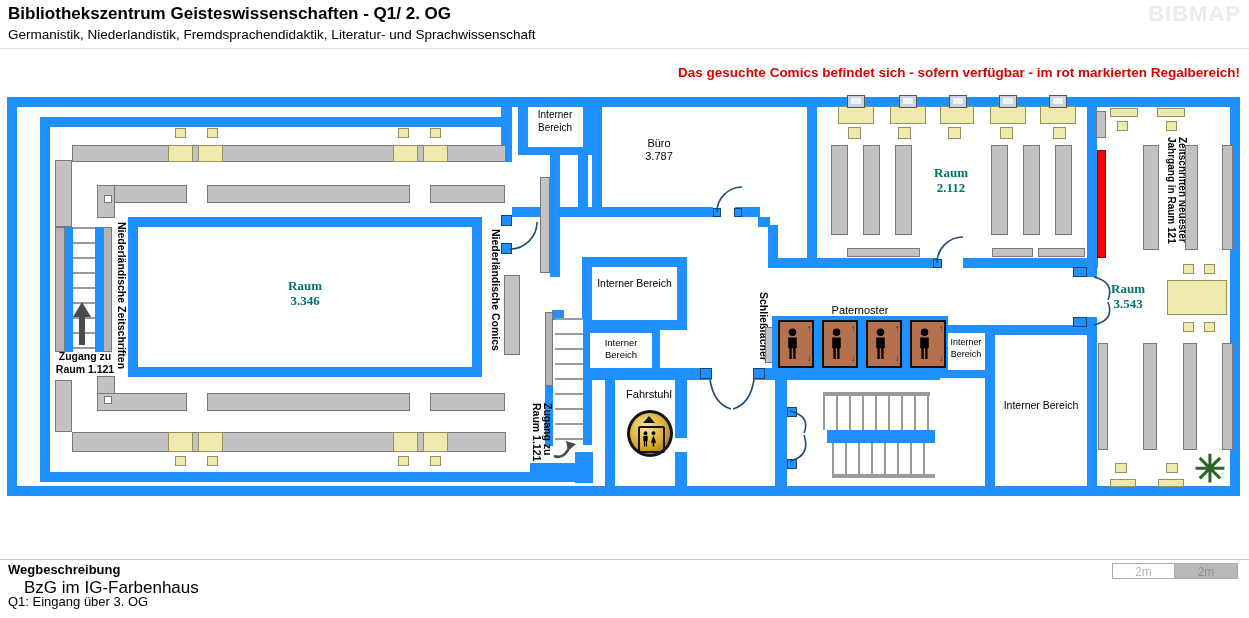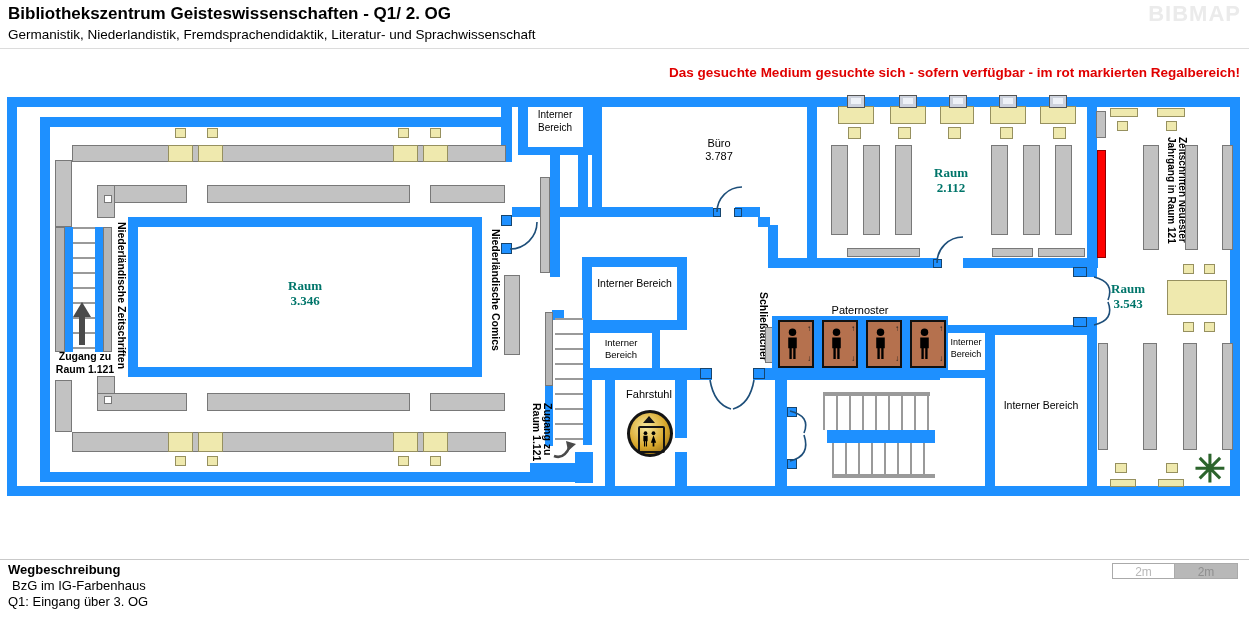--- a/index.html
+++ b/index.html
@@ -36,35 +36,35 @@
   .plant{position:absolute;font-size:38px;line-height:38px;color:#2c642c;font-weight:bold}
   svg.door{position:absolute}
   svg.door path{stroke:#1d4e79;stroke-width:1.6;fill:none}
   .title{position:absolute;left:8px;top:4px;font-size:17px;font-weight:bold;white-space:nowrap}
   .subtitle{position:absolute;left:8px;top:27px;font-size:13.5px;white-space:nowrap}
   .logo{position:absolute;right:8px;top:1px;font-size:22px;font-weight:bold;color:#ebebeb;letter-spacing:1px}
   .notice{position:absolute;right:9px;top:65px;font-size:13.5px;font-weight:bold;color:#e00000;white-space:nowrap}
   .hr1{position:absolute;left:0;top:48px;width:1249px;height:1px;background:#dcdcdc}
   .hr2{position:absolute;left:0;top:559px;width:1249px;height:1px;background:#c9c9c9}
   .foot-h{position:absolute;left:8px;top:562px;font-size:13px;font-weight:bold}
-  .foot-1{position:absolute;left:12px;top:578px;font-size:13px}
+  .foot-1{position:absolute;left:24px;top:578px;font-size:17px}
   .foot-2{position:absolute;left:8px;top:594px;font-size:13px}
   .scale{position:absolute;left:1112px;top:563px;display:flex}
   .scale span{width:63px;height:16px;font-size:12px;text-align:center;line-height:16px;box-sizing:border-box}
   .scale .s1{background:#fff;border:1px solid #aaa;color:#b8b8b8}
   .scale .s2{background:#b8b8b8;border:1px solid #aaa;border-left:none;color:#8f8f8f}
 </style>
 </head>
 <body>
 
 <div class="title">Bibliothekszentrum Geisteswissenschaften - Q1/ 2. OG</div>
 <div class="subtitle">Germanistik, Niederlandistik, Fremdsprachendidaktik, Literatur- und Sprachwissenschaft</div>
 <div class="logo">BIBMAP</div>
 <div class="hr1"></div>
-<div class="notice">Das gesuchte Medium gesuchte sich - sofern verfügbar -  im rot markierten Regalbereich!</div>
+<div class="notice">Das gesuchte Comics befindet sich - sofern verfügbar -  im rot markierten Regalbereich!</div>
 
 <div>
 
   <div>
     <div class="wall" style="left:7px;top:97px;width:1233px;height:10px"></div>
     <div class="wall" style="left:7px;top:97px;width:10px;height:399px"></div>
     <div class="wall" style="left:7px;top:486px;width:1233px;height:10px"></div>
     <div class="wall" style="left:1230px;top:97px;width:10px;height:399px"></div>
 
     <div class="wall" style="left:40px;top:117px;width:470px;height:10px"></div>
@@ -134,21 +134,21 @@
   </div>
 
   <div>
     <div class="abs" style="left:128px;top:217px;width:354px;height:160px;border:10px solid #1E90FF;box-sizing:border-box;background:#fff"></div>
     <div class="rlabel" style="left:255px;top:278px;width:100px">
       <span style="display:block">Raum</span>
       <span style="display:block">3.346</span>
     </div>
   </div>
 
-  <div class="ml" style="left:674px;top:137px;width:90px;font-size:11px">
+  <div class="ml" style="left:614px;top:137px;width:90px;font-size:11px">
     <span style="display:block">Büro</span>
     <span style="display:block">3.787</span>
   </div>
 
   <div>
     <div class="yel" style="left:175px;top:128px;width:11px;height:10px"></div>
     <div class="yel" style="left:207px;top:128px;width:11px;height:10px"></div>
     <div class="yel" style="left:398px;top:128px;width:11px;height:10px"></div>
     <div class="yel" style="left:430px;top:128px;width:11px;height:10px"></div>
     <div class="shelf" style="left:72px;top:145px;width:434px;height:17px"></div>

